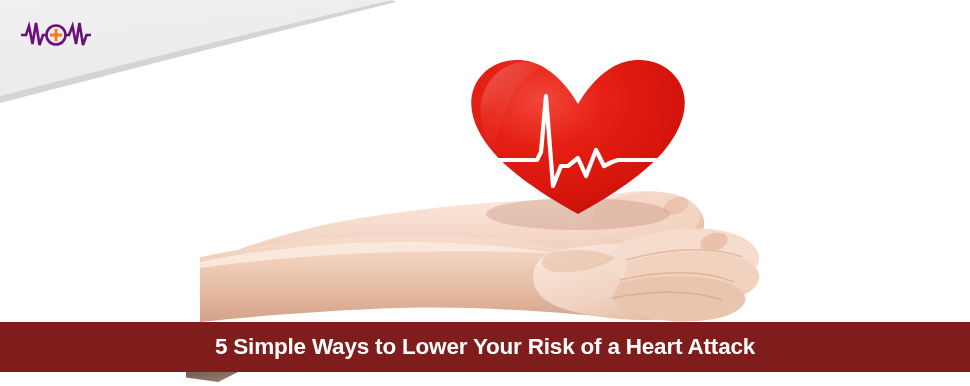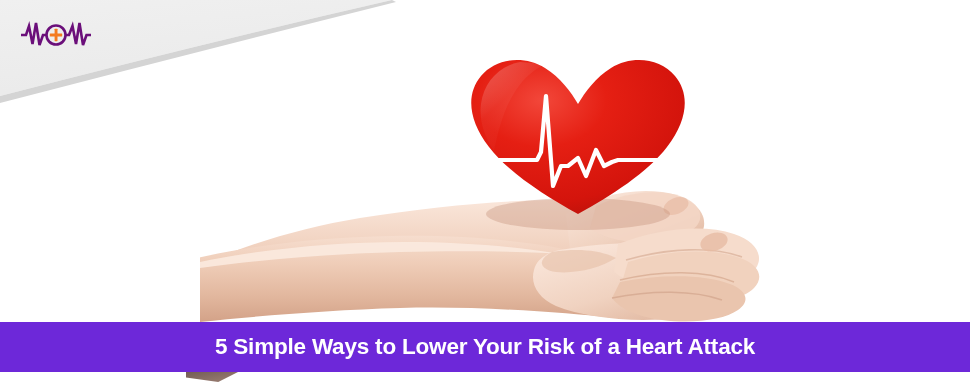--- a/index.html
+++ b/index.html
@@ -50,21 +50,21 @@
   }
   .hero-art svg { display: block; }
 
   
   .title-bar {
     position: absolute;
     left: 0;
     top: 322px;
     width: 970px;
     height: 50px;
-    background: #6d28d9;
+    background: #7f1d1d;
     display: flex;
     align-items: center;
     justify-content: center;
     z-index: 5;
   }
   .title-bar-text {
     color: #ffffff;
     font-family: "Liberation Sans", sans-serif;
     font-weight: bold;
     font-size: 22.5px;

